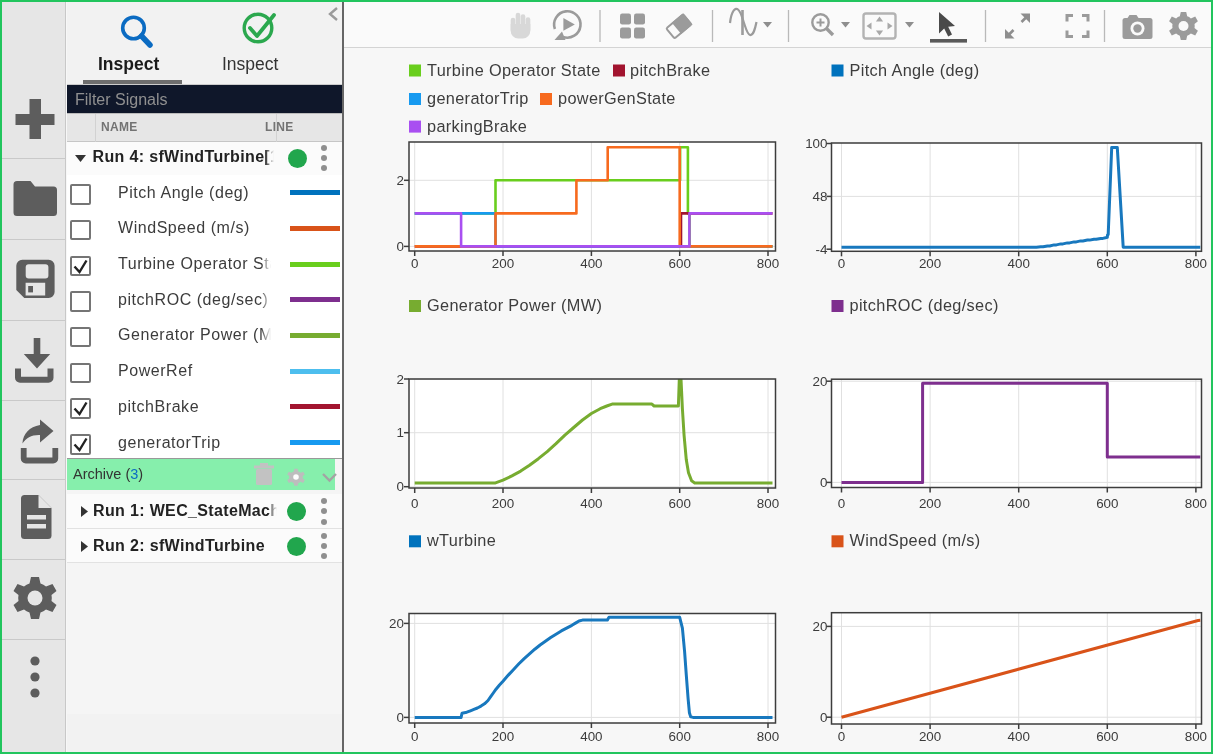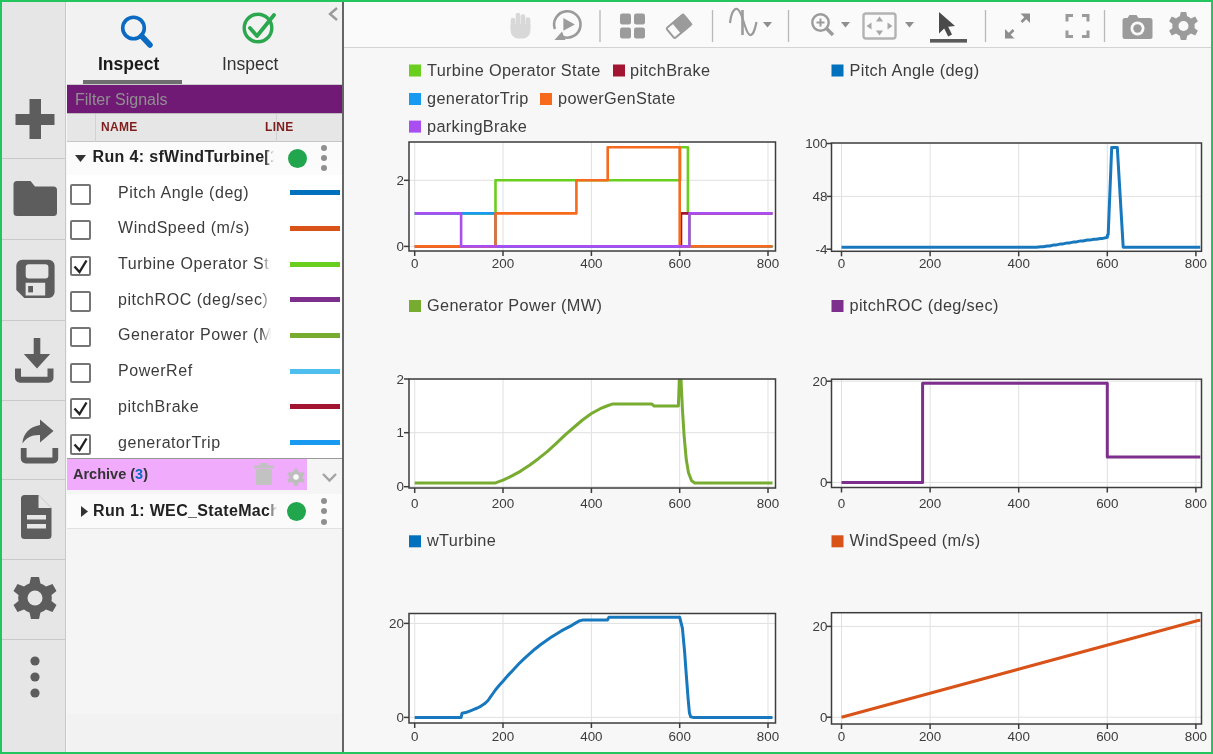--- a/index.html
+++ b/index.html
@@ -5,36 +5,36 @@
 * { margin:0; padding:0; box-sizing:border-box; }
 html,body { width:1213px; height:754px; font-family:"Liberation Sans",sans-serif; }
 #app { position:relative; width:1213px; height:754px; background:#f7f7f7; border:2px solid #22c55e; overflow:hidden;padding-left:13px; }
 
 #sidebar { position:absolute; left:0; top:0; width:64px; height:750px; background:#e6e6e6; border-right:1px solid #c8c8c8; }
 .sep { position:absolute; left:0; width:64px; height:1px; background:#c9c9c9; }
 
 #panel { position:absolute; left:65px; top:0; width:276px; height:750px; background:#f2f2f2; }
 #divider { position:absolute; left:339.5px; top:0; width:2px; height:750px; background:#666; }
 .tablabel { position:absolute; font-size:17.5px; color:#333; }
-#filter { position:absolute; left:0; top:82px; width:276px; height:30px; background:#701a75; border-top:1px solid #ccc; border-bottom:1px solid #bbb; color:#909090; font-size:16px; line-height:29px; padding-left:8px; }
+#filter { position:absolute; left:0; top:82px; width:276px; height:30px; background:#0f172a; border-top:1px solid #ccc; border-bottom:1px solid #bbb; color:#909090; font-size:16px; line-height:29px; padding-left:8px; }
 #thead { position:absolute; left:0; top:112px; width:276px; height:28px; background:#e6e6e6; border-bottom:1px solid #c6c6c6; }
-#thead .h { position:absolute; top:6px; font-size:12px; font-weight:bold; color:#7f1d1d; letter-spacing:.3px; }
+#thead .h { position:absolute; top:6px; font-size:12px; font-weight:bold; color:#737373; letter-spacing:.3px; }
 .colsep { position:absolute; width:1px; background:#d2d2d2; }
 #run4row { position:absolute; left:0; top:140px; width:276px; height:35px; background:#fbfbfb; border-bottom:1px solid #e3e3e3; }
 #rows { position:absolute; left:0; top:172.5px; width:276px; height:284px; background:#fff; overflow:hidden; }
 .srow { position:absolute; left:0; width:276px; height:35.73px; }
 .cb { position:absolute; left:3px; top:9.5px; width:20.5px; height:20.5px; background:#fff; border:2.5px solid #757575; border-radius:2px; }
 .sig { position:absolute; left:51px; top:9px; font-size:16px; letter-spacing:0.55px; color:#3c3c3c; white-space:nowrap; width:153px; overflow:hidden; -webkit-mask-image:linear-gradient(90deg,#000 calc(100% - 10px),transparent); mask-image:linear-gradient(90deg,#000 calc(100% - 10px),transparent); }
 .sw { position:absolute; left:223px; top:15.5px; width:50px; height:5px; }
 .runbold { font-size:16px; letter-spacing:0.35px; font-weight:bold; color:#222; white-space:nowrap; overflow:hidden; -webkit-mask-image:linear-gradient(90deg,#000 calc(100% - 9px),transparent); mask-image:linear-gradient(90deg,#000 calc(100% - 9px),transparent); }
 .gdot { position:absolute; width:19px; height:19px; border-radius:50%; background:#21a64d; }
 .vdots { position:absolute; width:6px; height:27px; }
 .vdots i { position:absolute; left:0; width:6px; height:6px; border-radius:50%; background:#8f8f8f; }
 #archive { position:absolute; left:0; top:456px; width:276px; height:256px; background:#f5f5f5; border-top:1px solid #999; }
-#archhead { position:absolute; left:0; top:0; width:240px; height:31px; background:#f0abfc;font-weight:bold; }
+#archhead { position:absolute; left:0; top:0; width:268px; height:31px; background:#86efac; }
 .arow { position:absolute; left:0; width:276px; height:34.5px; background:#fbfbfb; border-bottom:1px solid #e2e2e2; }
 #props { position:absolute; left:0; top:713px; width:276px; height:39px; background:#fdfdfd; border-top:1px solid #bbb; }
 
 #toolbar { position:absolute; left:341.5px; top:0; width:869.5px; height:46px; background:#fafafa; border-bottom:1px solid #d4d4d4; }
 .tk { font-size:13.4px; fill:#3c3c3c; font-family:"Liberation Sans",sans-serif; }
 .lg { font-size:16.3px; letter-spacing:0.35px; fill:#3d3d3d; font-family:"Liberation Sans",sans-serif; }
 </style>
 </head>
 <body>
 <div id="app">
@@ -187,20 +187,32 @@
           <circle r="3.4" fill="#fdfdfd"></circle>
         </g>
         <path d="M90 15 l6.5 6.5 l6.5 -6.5" fill="none" stroke="#a3a3a3" stroke-width="2.4"></path>
       </svg>
     </div>
     <div class="arow" style="top:35.0px">
       <svg width="9" height="13" style="position:absolute;left:13px;top:11px">
             <path d="M1 1 l7 5.5 l-7 5.5z" fill="#333"></path>
           </svg>
       <div class="runbold" style="position:absolute;left:26px;top:8px;width:184px">Run 1: WEC_StateMachine</div>
+      <div class="gdot" style="left:220px;top:8px"></div>
+      <div class="vdots" style="left:254px;top:4px">
+            <i style="top:0"></i>
+            <i style="top:10.3px"></i>
+            <i style="top:20.6px"></i>
+          </div>
+    </div>
+    <div class="arow" style="top:69.7px">
+      <svg width="9" height="13" style="position:absolute;left:13px;top:11px">
+            <path d="M1 1 l7 5.5 l-7 5.5z" fill="#333"></path>
+          </svg>
+      <div class="runbold" style="position:absolute;left:26px;top:8px;width:184px">Run 2: sfWindTurbine</div>
       <div class="gdot" style="left:220px;top:8px"></div>
       <div class="vdots" style="left:254px;top:4px">
             <i style="top:0"></i>
             <i style="top:10.3px"></i>
             <i style="top:20.6px"></i>
           </div>
     </div>
   </div>
 </div>
 <div id="divider"></div>

